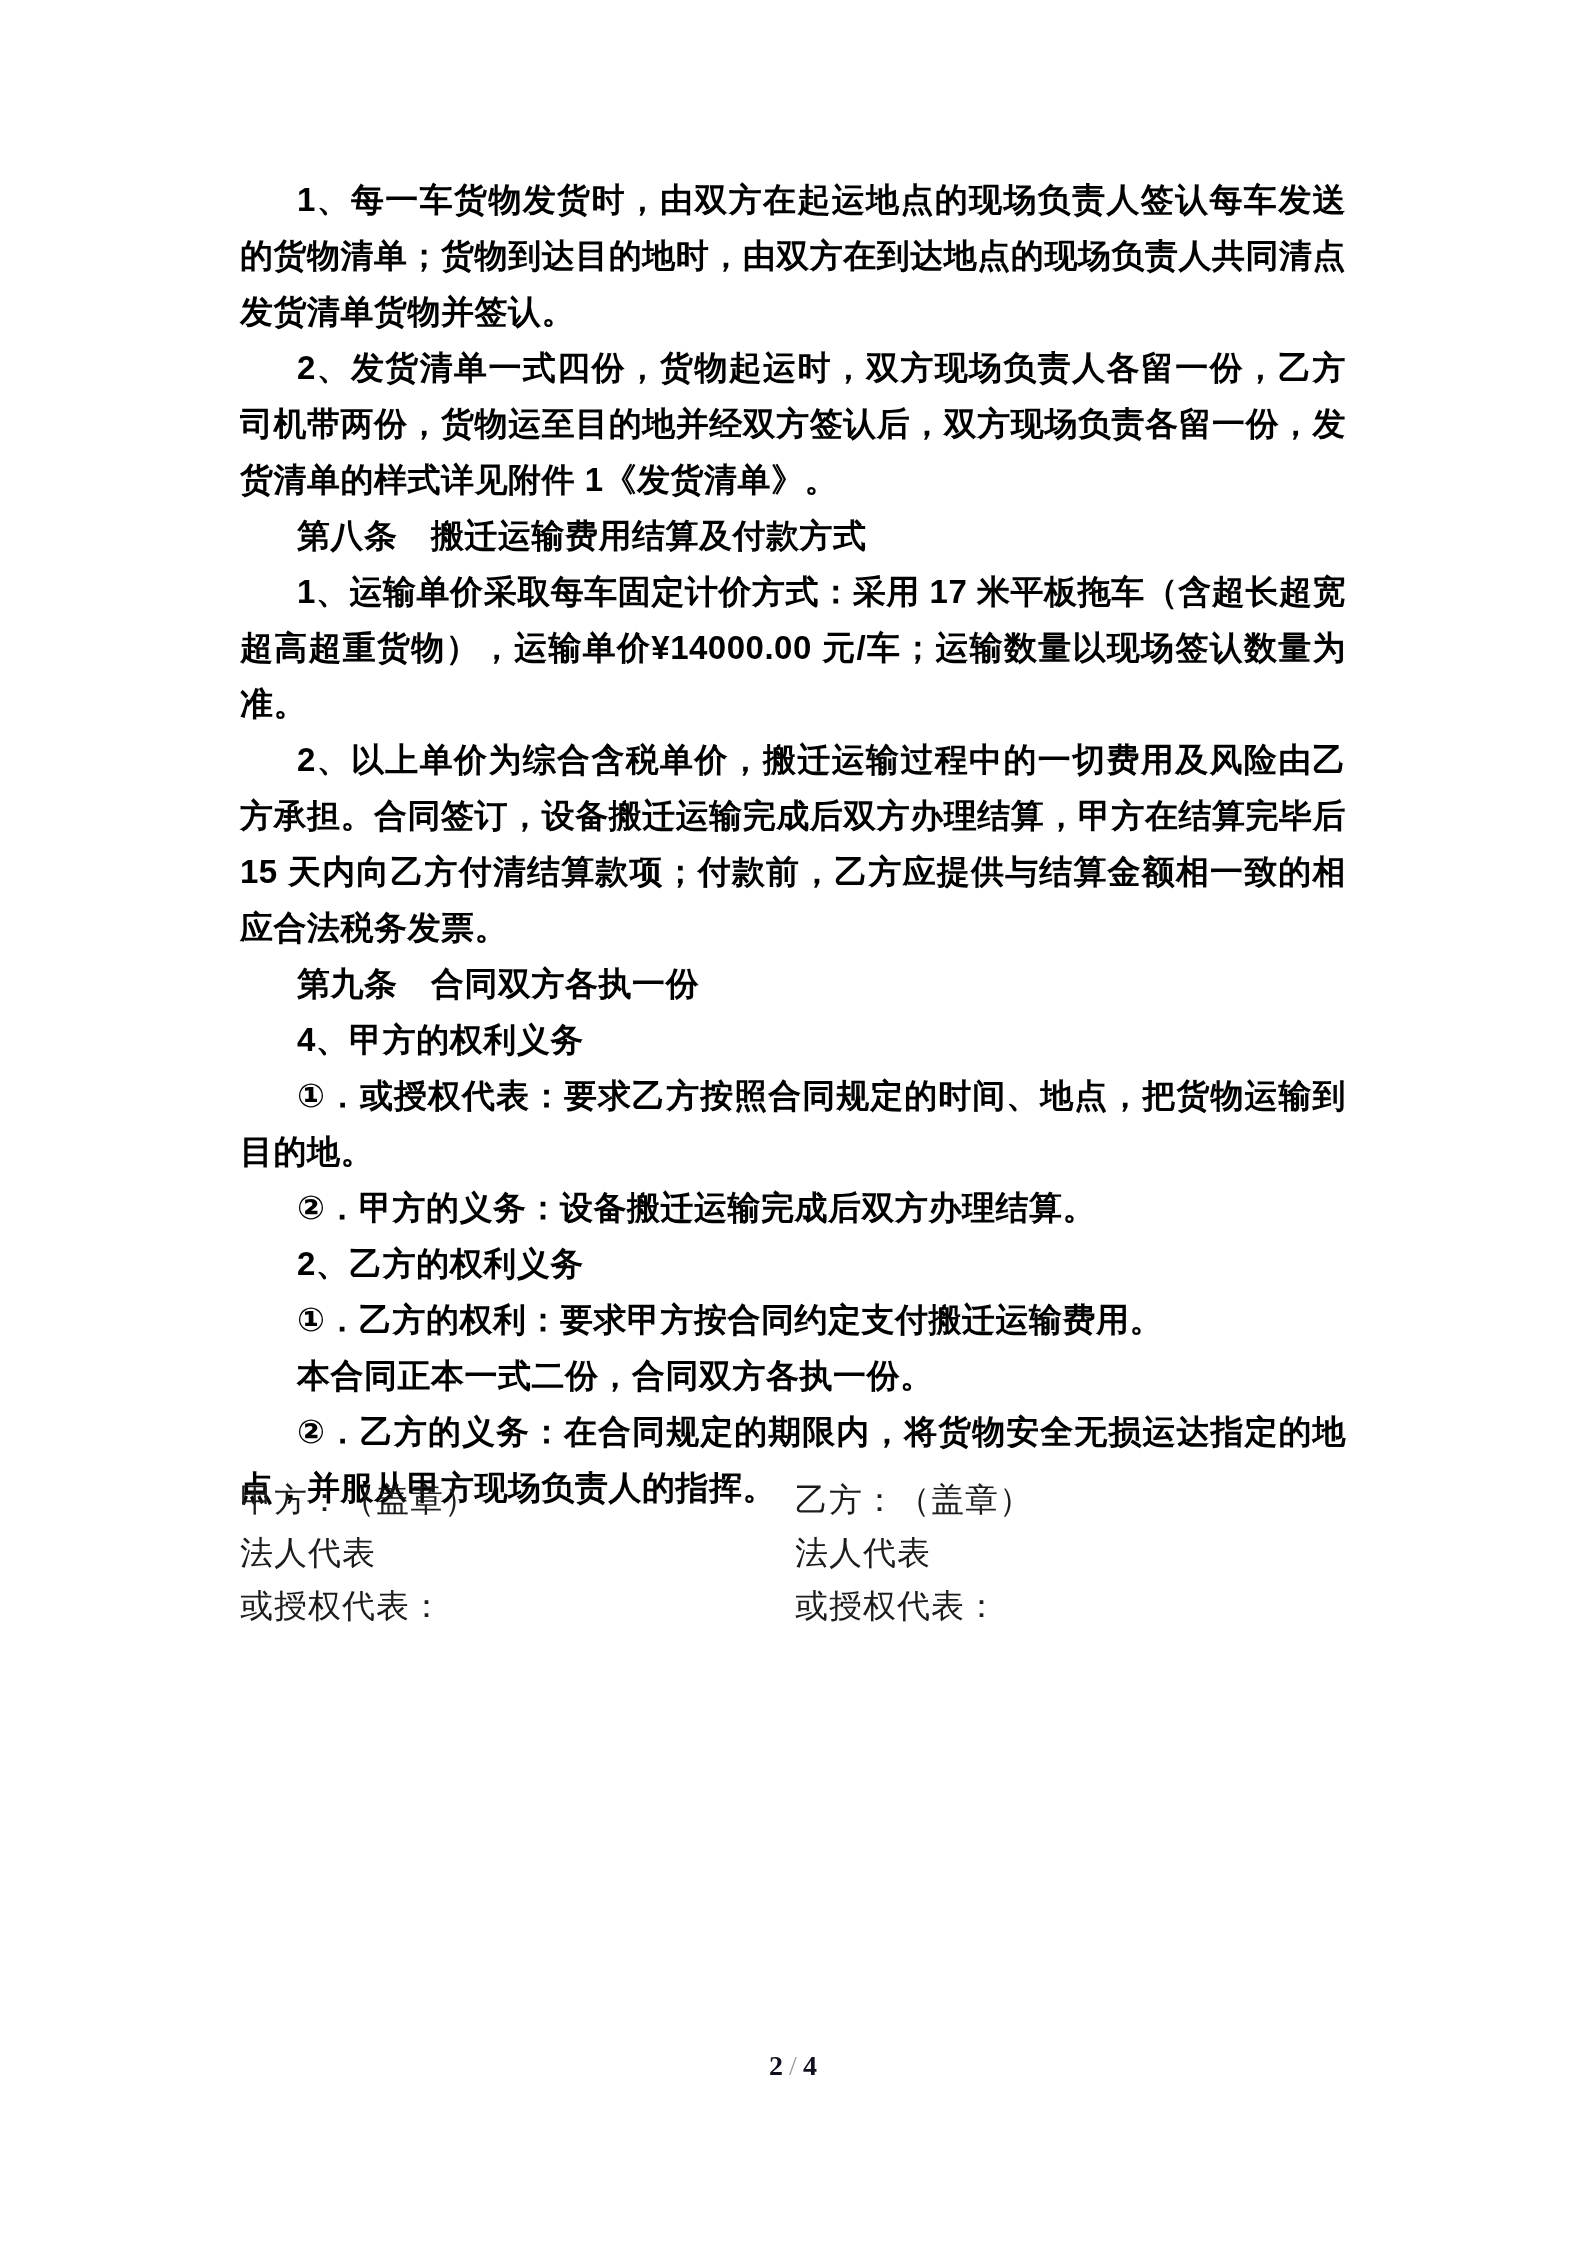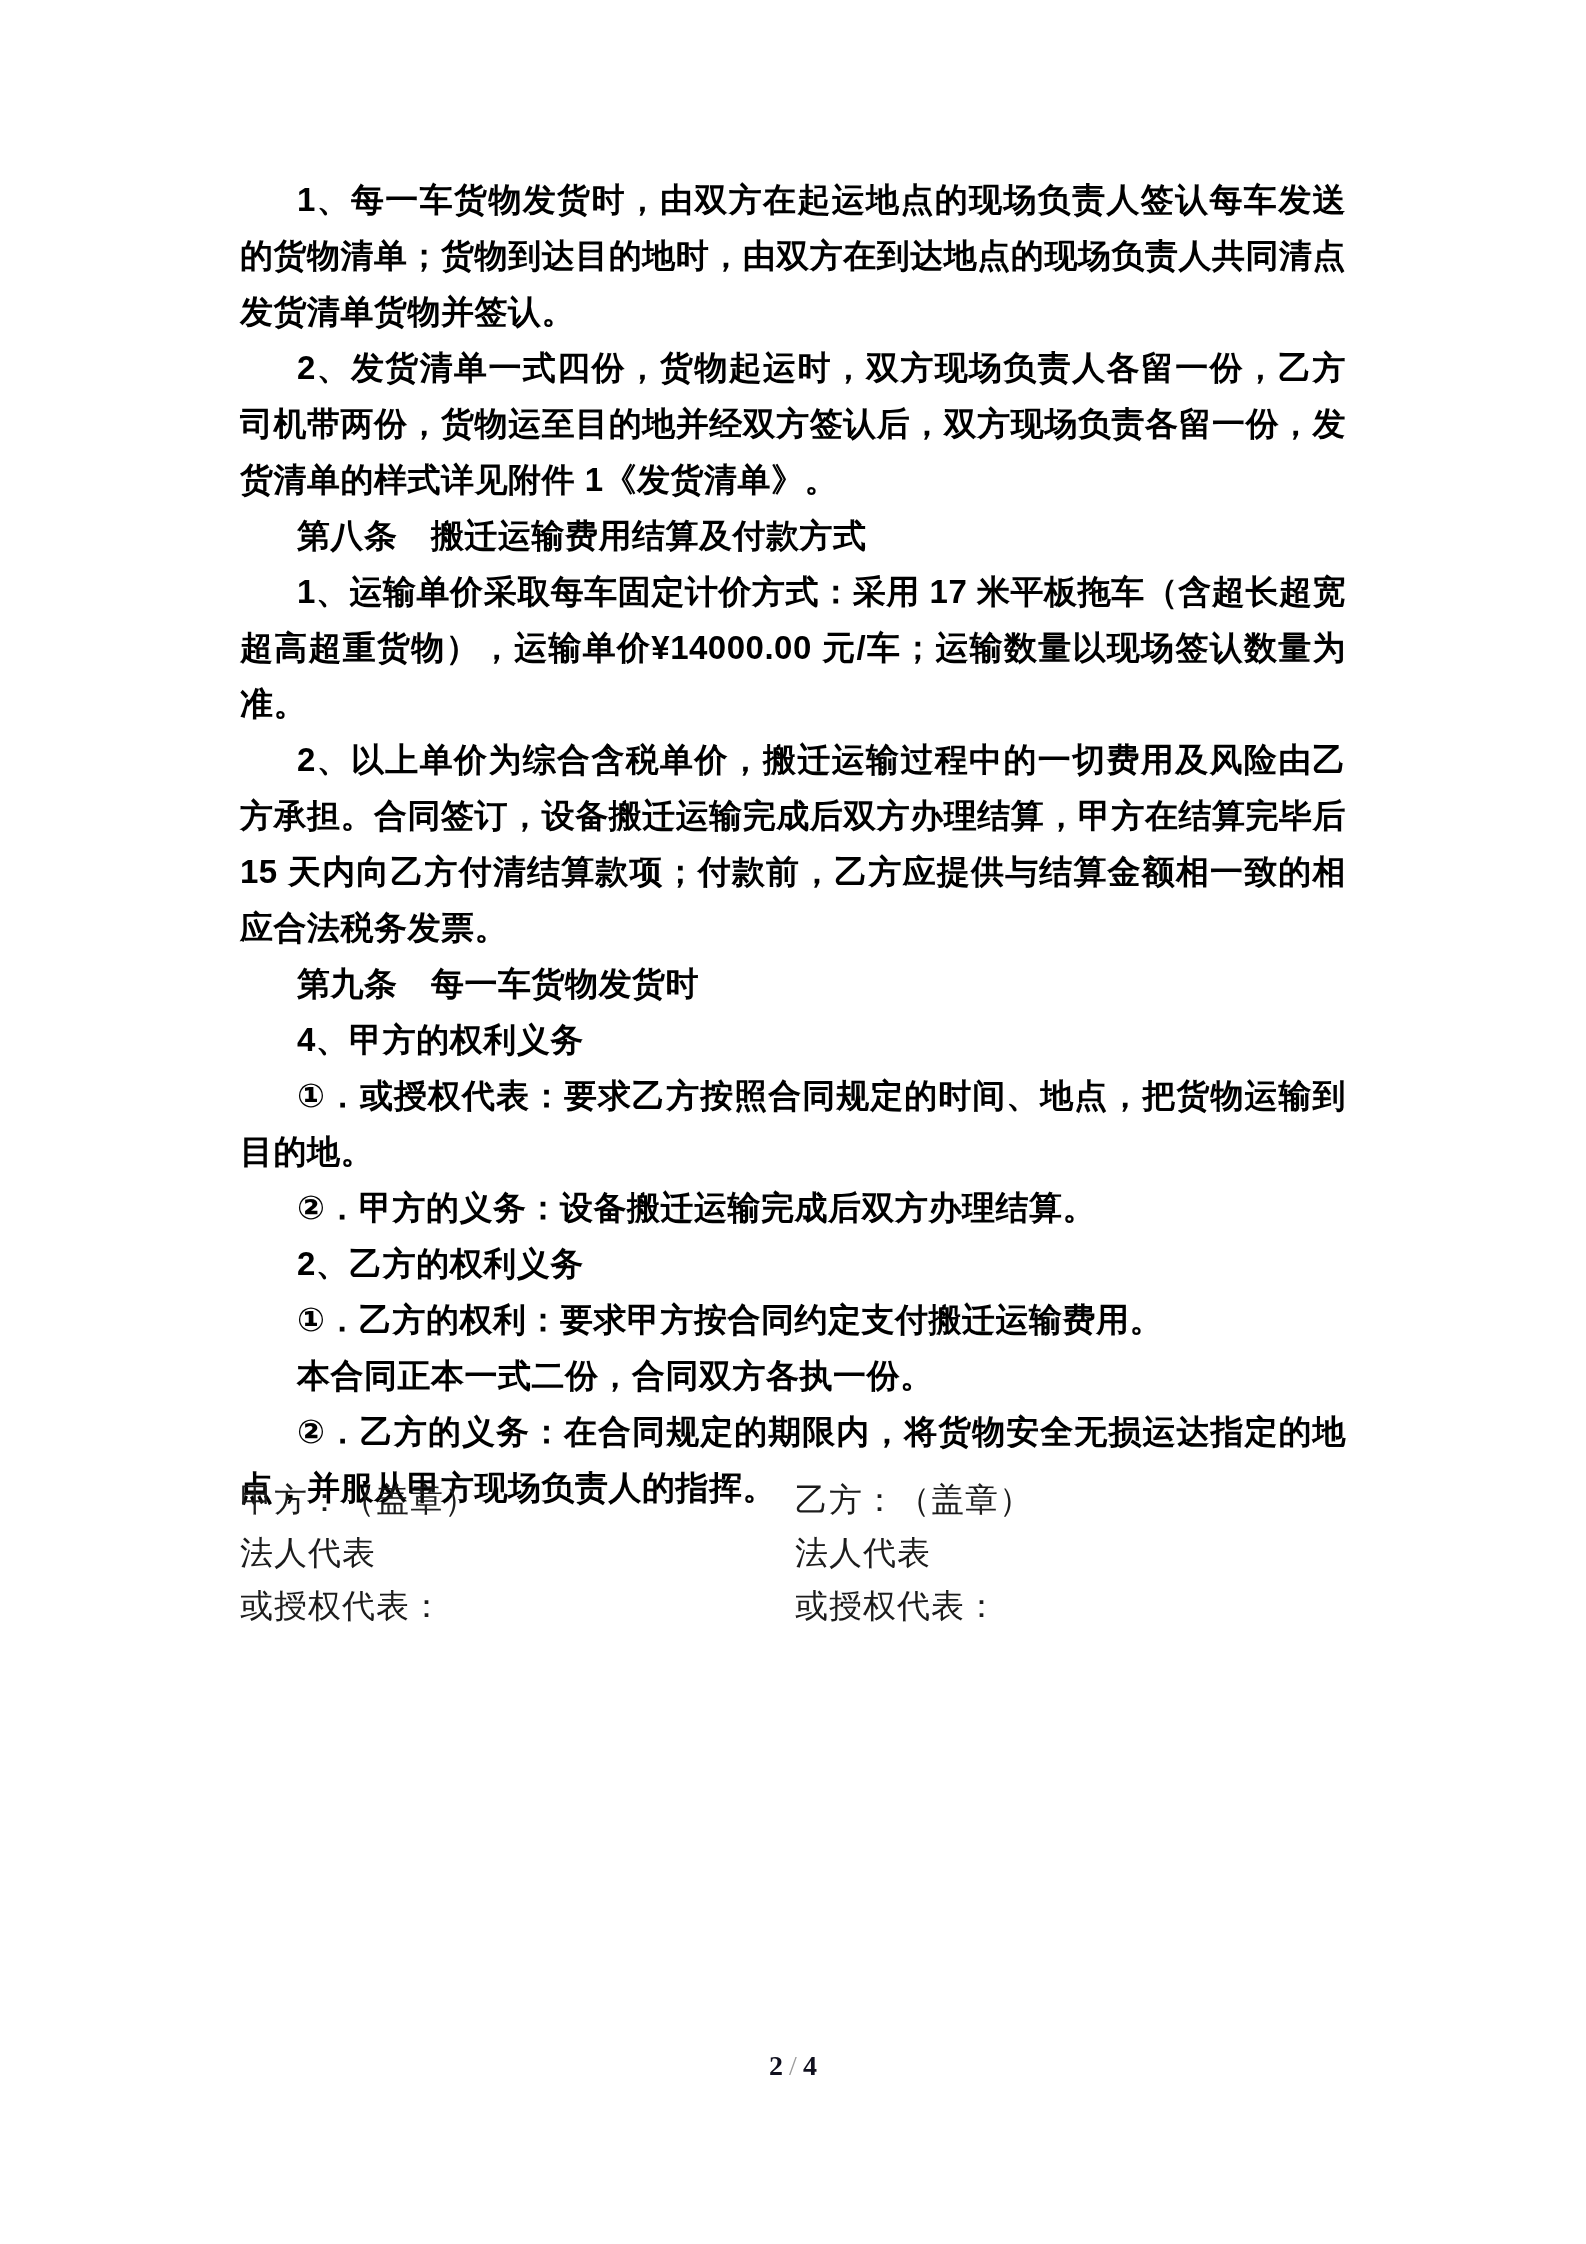--- a/index.html
+++ b/index.html
@@ -72,21 +72,21 @@
 <body>
 
 <div class="page">
 
   <div class="content">
     <p class="body-para">1、每一车货物发货时，由双方在起运地点的现场负责人签认每车发送的货物清单；货物到达目的地时，由双方在到达地点的现场负责人共同清点发货清单货物并签认。</p>
     <p class="body-para">2、发货清单一式四份，货物起运时，双方现场负责人各留一份，乙方司机带两份，货物运至目的地并经双方签认后，双方现场负责各留一份，发货清单的样式详见附件 1《发货清单》。</p>
     <p class="body-para">第八条　搬迁运输费用结算及付款方式</p>
     <p class="body-para">1、运输单价采取每车固定计价方式：采用 17 米平板拖车（含超长超宽超高超重货物），运输单价¥14000.00 元/车；运输数量以现场签认数量为准。</p>
     <p class="body-para">2、以上单价为综合含税单价，搬迁运输过程中的一切费用及风险由乙方承担。合同签订，设备搬迁运输完成后双方办理结算，甲方在结算完毕后 15 天内向乙方付清结算款项；付款前，乙方应提供与结算金额相一致的相应合法税务发票。</p>
-    <p class="body-para">第九条　每一车货物发货时</p>
+    <p class="body-para">第九条　合同双方各执一份</p>
     <p class="body-para">4、甲方的权利义务</p>
     <p class="body-para">①．或授权代表：要求乙方按照合同规定的时间、地点，把货物运输到目的地。</p>
     <p class="body-para">②．甲方的义务：设备搬迁运输完成后双方办理结算。</p>
     <p class="body-para">2、乙方的权利义务</p>
     <p class="body-para">①．乙方的权利：要求甲方按合同约定支付搬迁运输费用。</p>
     <p class="body-para">本合同正本一式二份，合同双方各执一份。</p>
     <p class="body-para">②．乙方的义务：在合同规定的期限内，将货物安全无损运达指定的地点，并服从甲方现场负责人的指挥。</p>
   </div>
 
   <div class="signatures">

